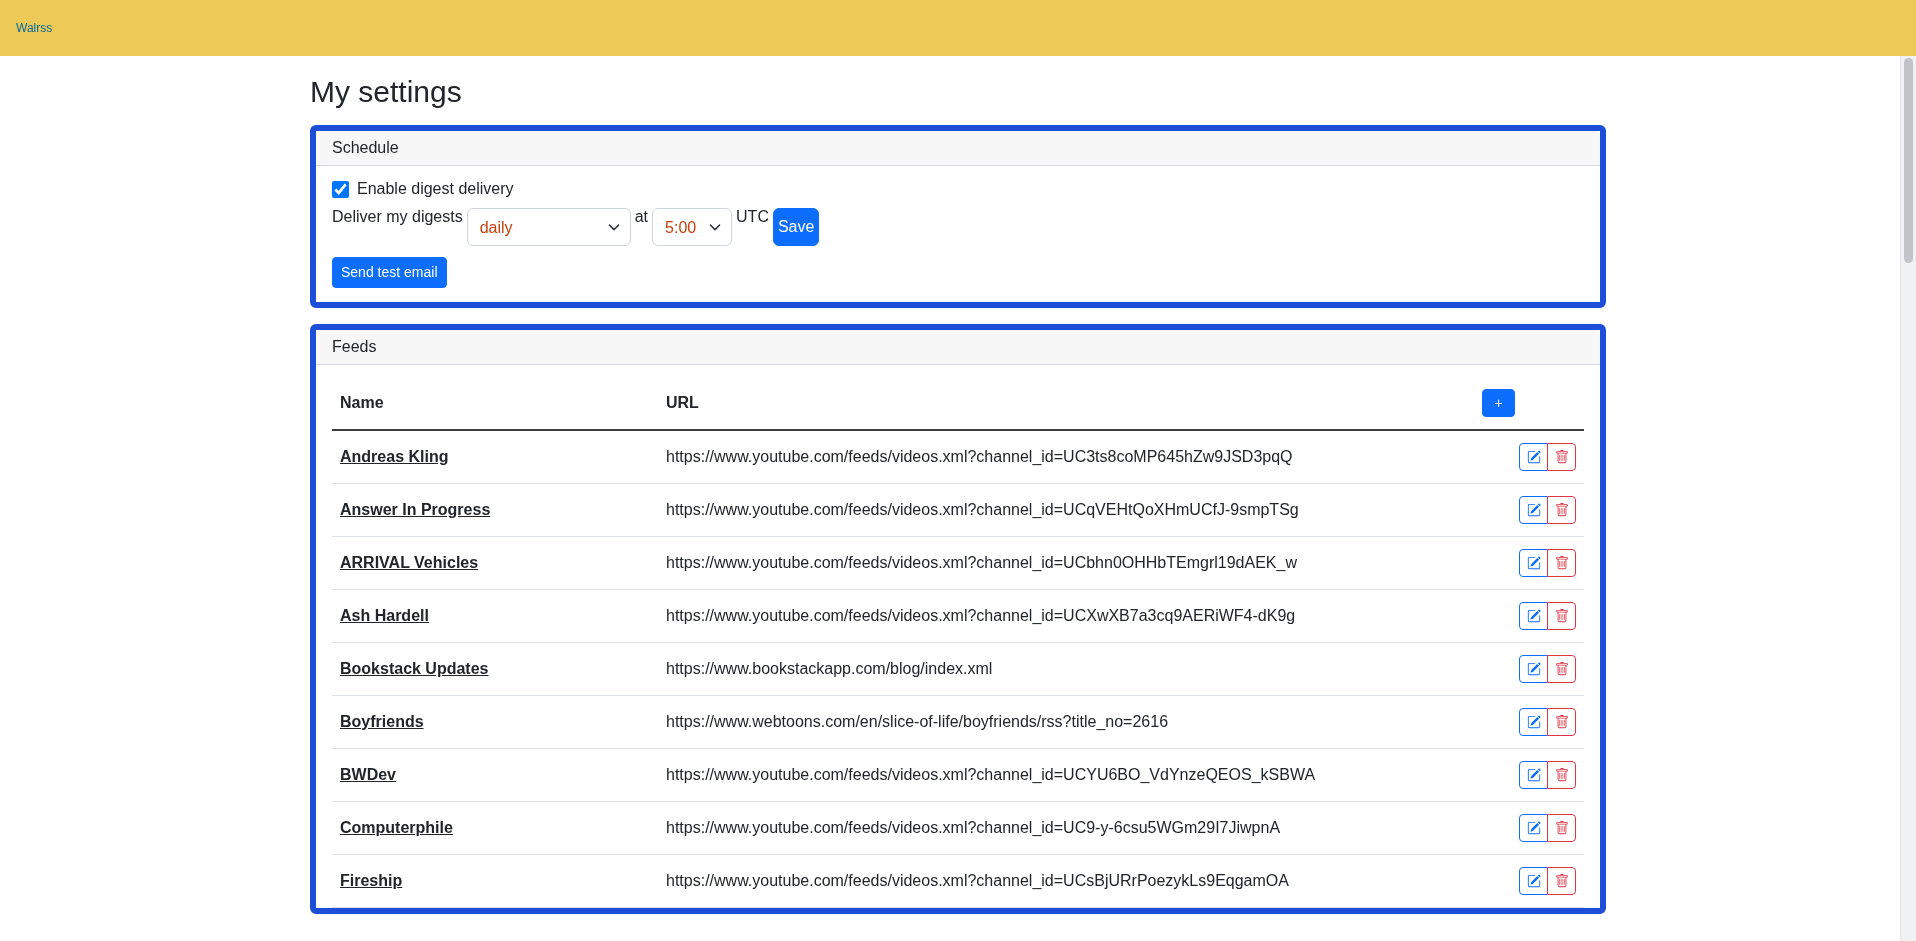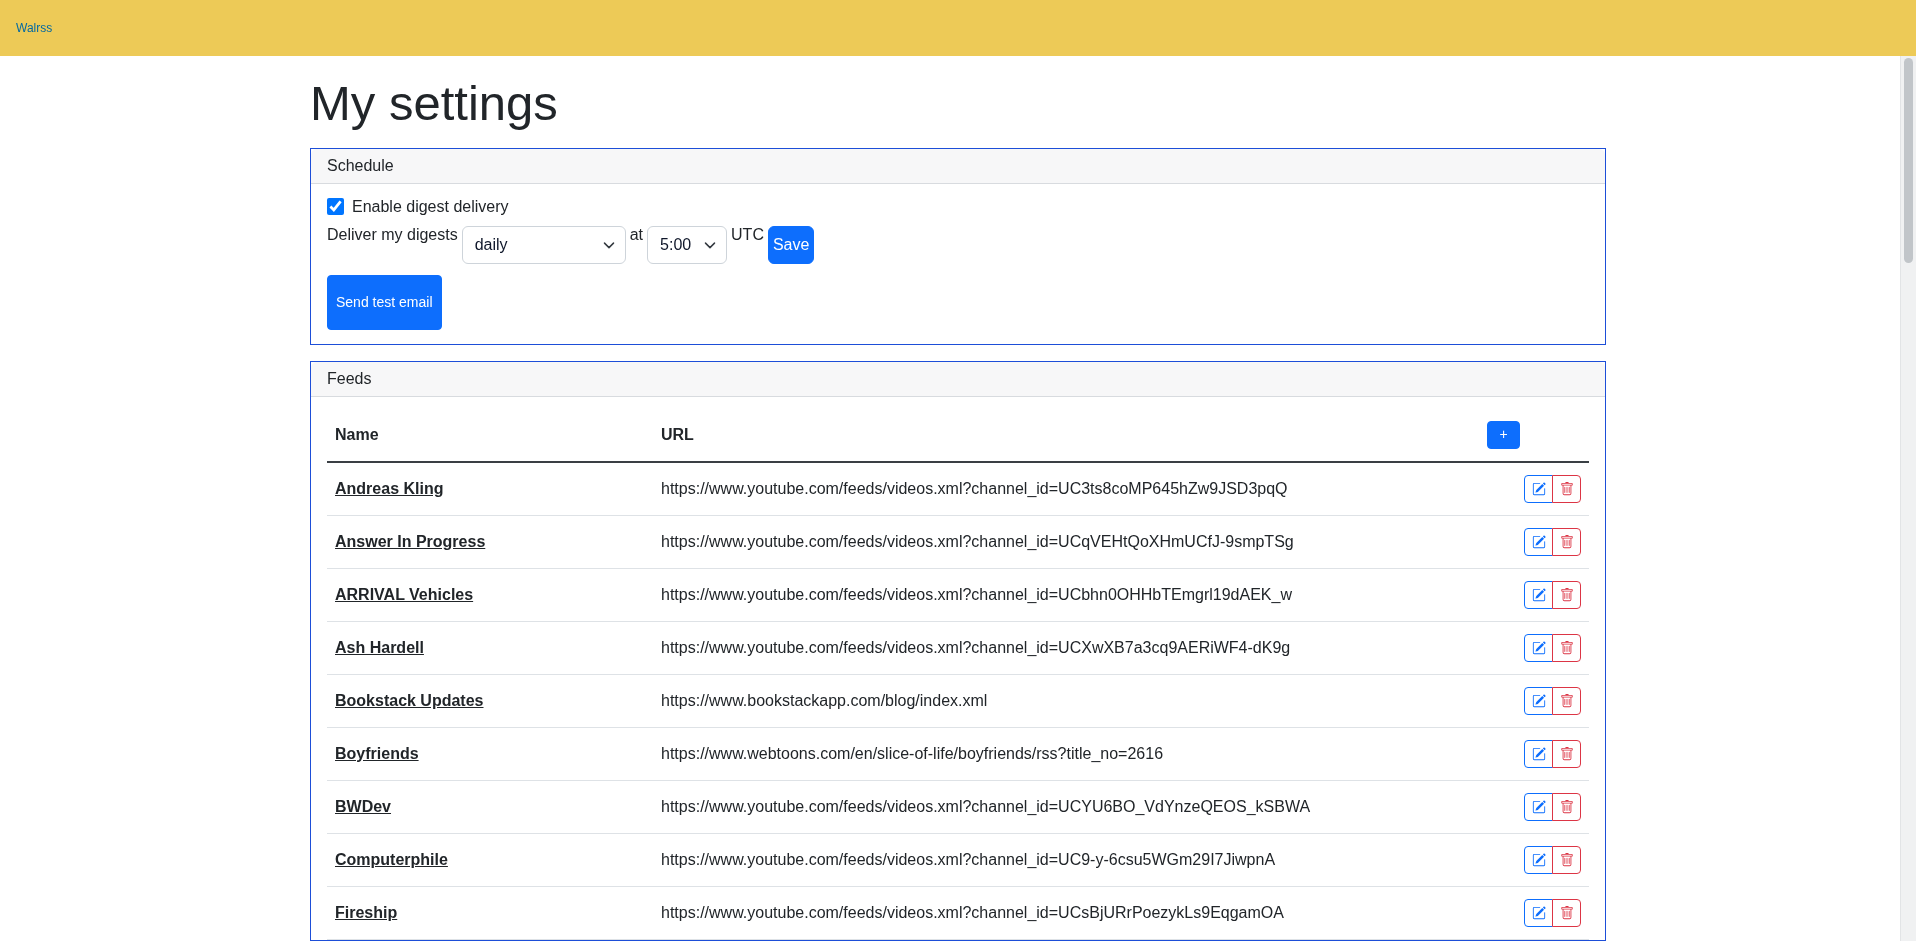--- a/index.html
+++ b/index.html
@@ -27,25 +27,25 @@
     position: absolute; top: 56px; right: 0; bottom: 0; width: 16px;
     background: #f0f1f2; border-left: 1px solid #e2e4e6;
   }
   .scrollbar-thumb {
     position: absolute; top: 2px; left: 3px; right: 3px; height: 205px;
     background: #c1c5c9; border-radius: 7px; cursor: pointer;
   }
 
   
   .container { width: 1320px; margin: 0 auto; padding: 0 12px; }
-  h1 { font-size: 49px; font-weight: 500; line-height: 1.2; margin: 18px 0 15px; }
+  h1 { font-size: 30px; font-weight: 500; line-height: 1.2; margin: 18px 0 15px; }
 
   
   .card {
-    border: 1px solid #1d4ed8; border-radius: 0;
+    border: 6px solid #1d4ed8; border-radius: 6px;
     margin-bottom: 16px; background: #fff;
   }
   .card-header {
     padding: 8px 16px; background: #f7f7f8;
     border-bottom: 1px solid #d8dbdf;
     border-radius: 6px 6px 0 0;
     font-size: 16px;
   }
   .schedule-body { padding: 14px 16px; }
   .feeds-body { padding: 12px 16px 0; }
@@ -55,21 +55,21 @@
   .check-row input[type="checkbox"] {
     width: 17px; height: 17px; margin: 0 8px 0 0; cursor: pointer;
   }
   .deliver-row { display: flex; align-items: flex-start; gap: 4px; margin-top: 10px; }
   .test-row { margin-top: 11px; }
 
   .select-wrap { position: relative; display: inline-block; }
   .select-wrap select {
     appearance: none; -webkit-appearance: none;
     font-family: "Liberation Sans", sans-serif;
-    font-size: 16px; color: #0f172a;
+    font-size: 16px; color: #c2410c;
     height: 38px; padding: 6px 34px 6px 12px;
     border: 1px solid #ced4da; border-radius: 6px;
     background: #fff; cursor: pointer;
   }
   .select-wrap .chev {
     position: absolute; right: 11px; top: 50%; transform: translateY(-50%);
     pointer-events: none; display: inline-flex;
   }
   .sel-frequency select { width: 164px; }
   .sel-time select { width: 80px; }
@@ -77,21 +77,21 @@
   .btn {
     display: inline-flex; align-items: center; justify-content: center;
     font-family: "Liberation Sans", sans-serif;
     border-radius: 6px; cursor: pointer; line-height: 1.5;
     border: 1px solid transparent;
   }
   .btn-primary {
     background: #0d6efd; border-color: #0d6efd; color: #fff;
     font-size: 16px; padding: 6px 4px;
   }
-  .btn-sm { font-size: 14px; padding: 16px 8px; border-radius: 4px; }
+  .btn-sm { font-size: 14px; padding: 4px 8px; border-radius: 4px; }
 
   
   table.feeds { width: 100%; border-collapse: collapse; }
   table.feeds th {
     text-align: left; font-weight: 700; font-size: 16px;
     padding: 12px 8px; border-bottom: 2px solid #3a3f44;
     vertical-align: middle;
   }
   th.col-name { width: 326px; }
   th.col-actions { width: 110px; text-align: right; }

